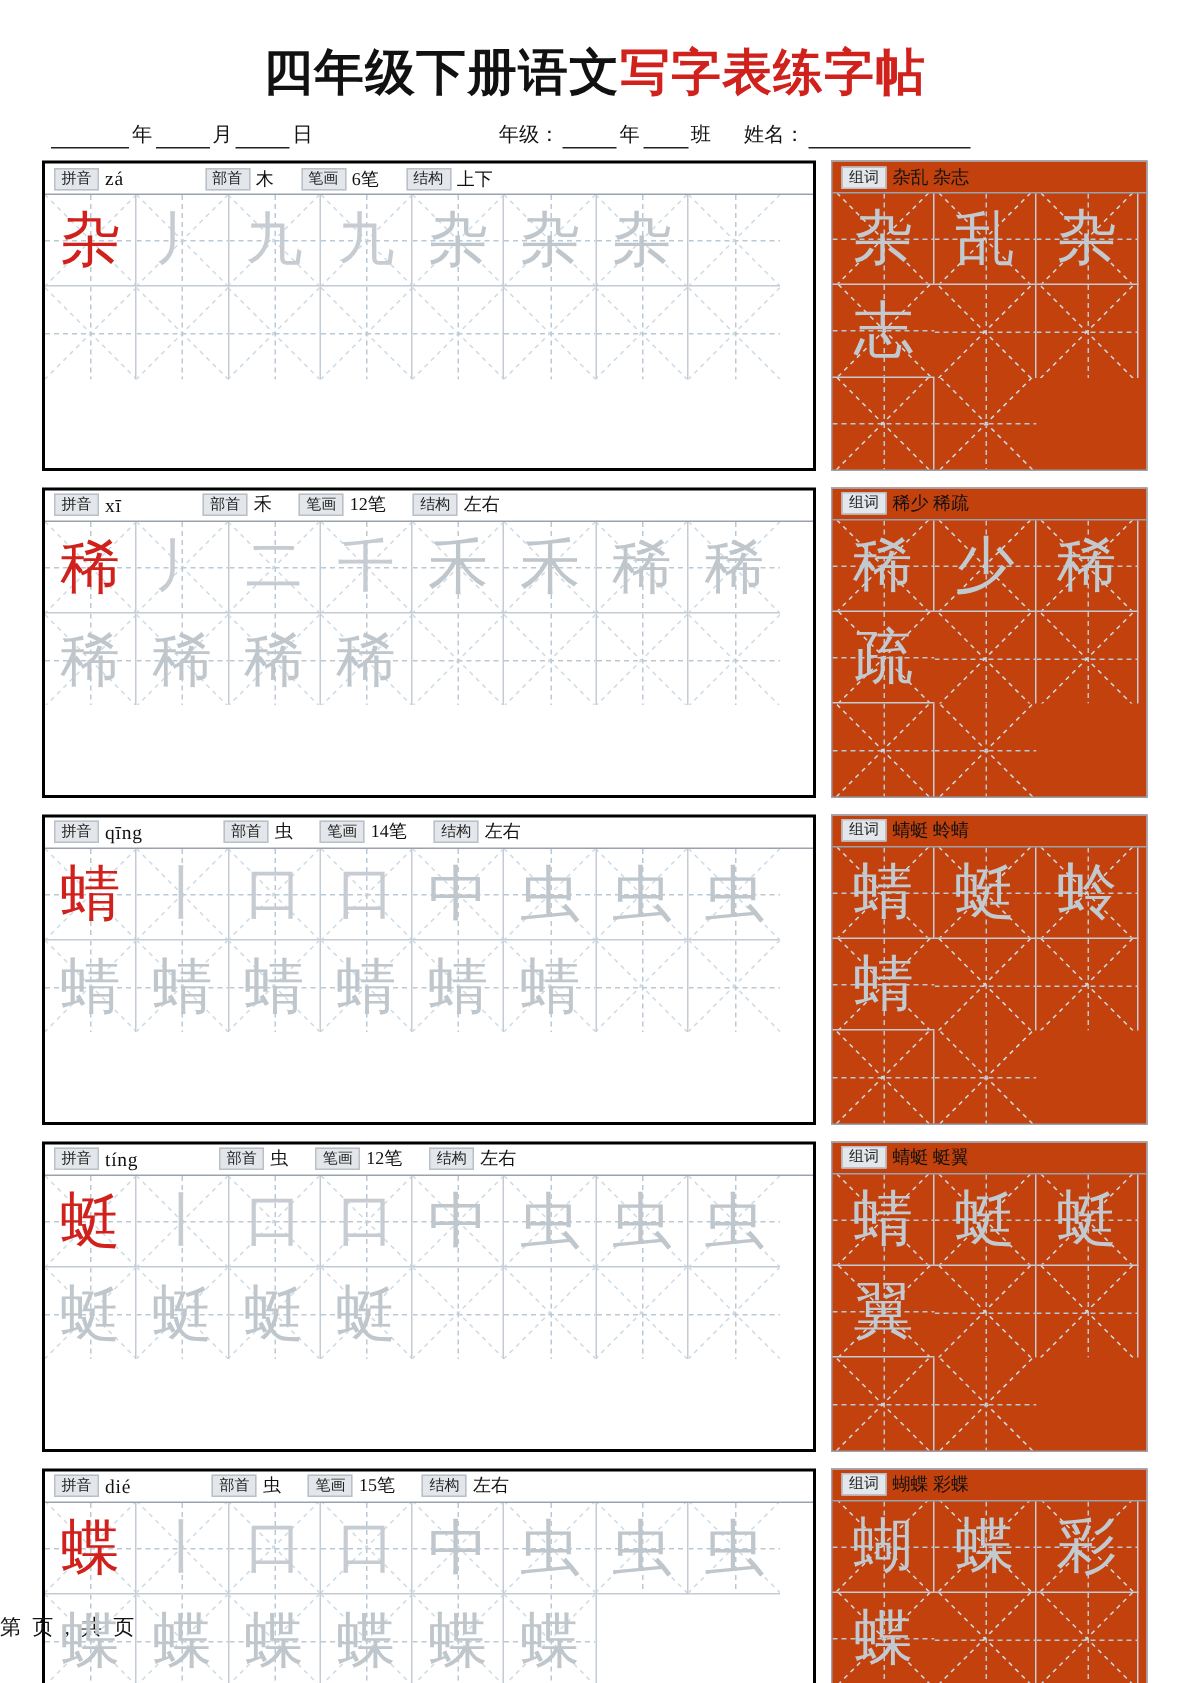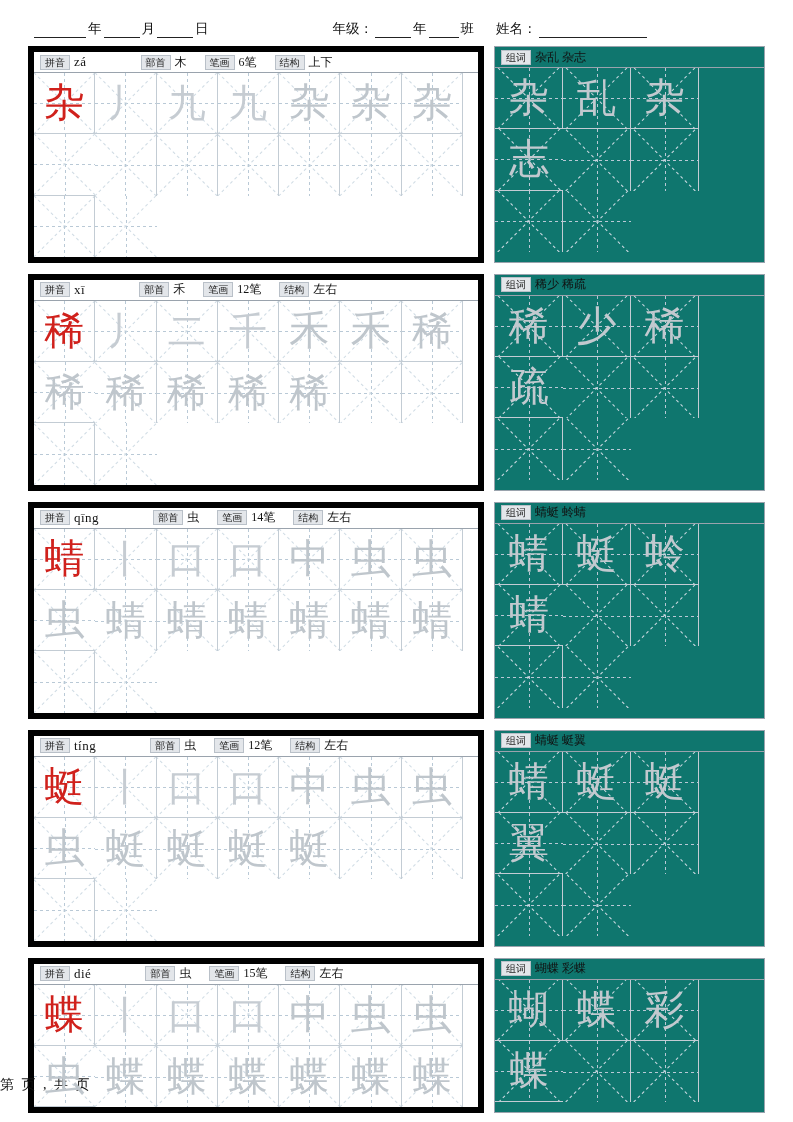--- a/index.html
+++ b/index.html
@@ -48,28 +48,28 @@
   .b-name { width: 108px; }
   .lbl { padding: 0 2px; }
 
   
   .rows { display: flex; flex-direction: column; gap: 11px; padding: 0 6px; }
   .row {
     display: flex;
     gap: 10px;
   }
   .left-card {
-    width: 456px;
-    border: 6px solid #000000;
+    width: 516px;
+    border: 2px solid #000000;
     background: #fff;
   }
   .right-card {
     flex: 1;
     border: 1px solid #9aa3ad;
-    background: #0f766e;
+    background: #c2410c;
   }
 
   
   .hdr {
     display: flex;
     align-items: center;
     height: 21px;
     border-bottom: 1px solid #9aa3ad;
     font-size: 11.5px;
     padding-left: 6px;
@@ -169,20 +169,23 @@
     font-size: 14px;
     color: #111;
     letter-spacing: 2px;
   }
 </style>
 </head>
 <body>
 
 <div class="page">
 
+  <div class="title">
+    <span class="t-black">四年级下册语文</span><span class="t-red">写字表练字帖</span>
+  </div>
 
   <div class="info-row">
     <div class="info-left">
       <span class="blank b-lg"></span>
       <span class="lbl">年</span>
       <span class="blank b-md"></span>
       <span class="lbl">月</span>
       <span class="blank b-md"></span>
       <span class="lbl">日</span>
     </div>

